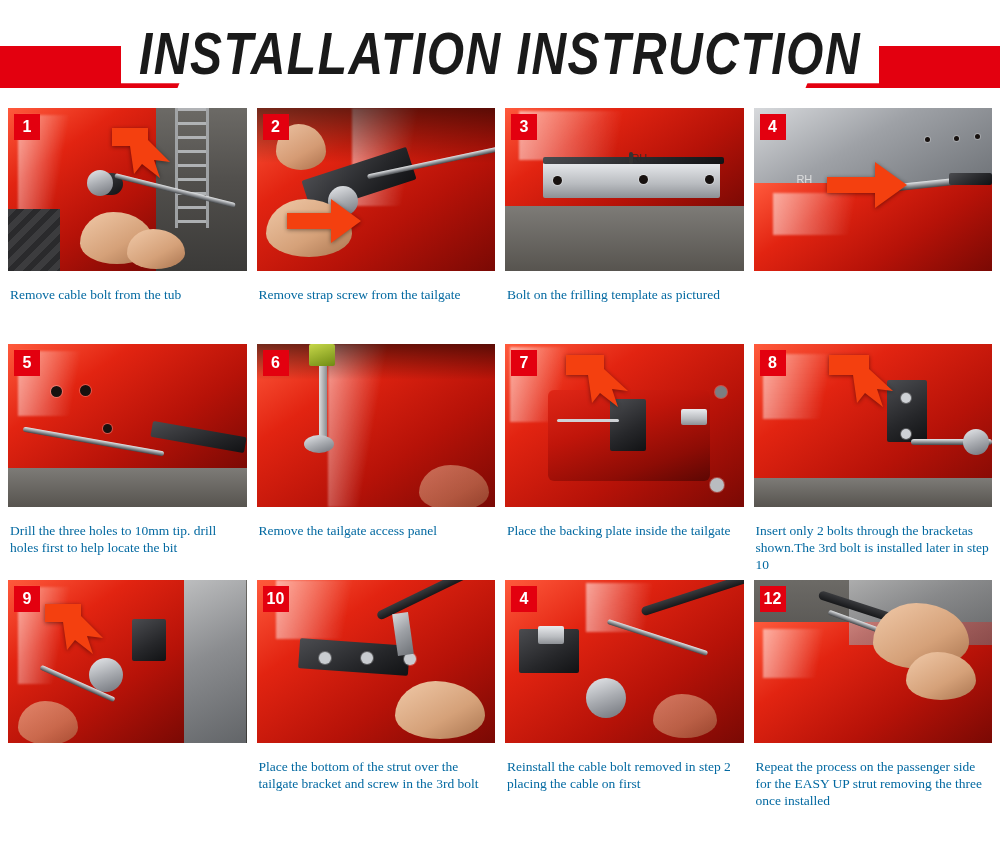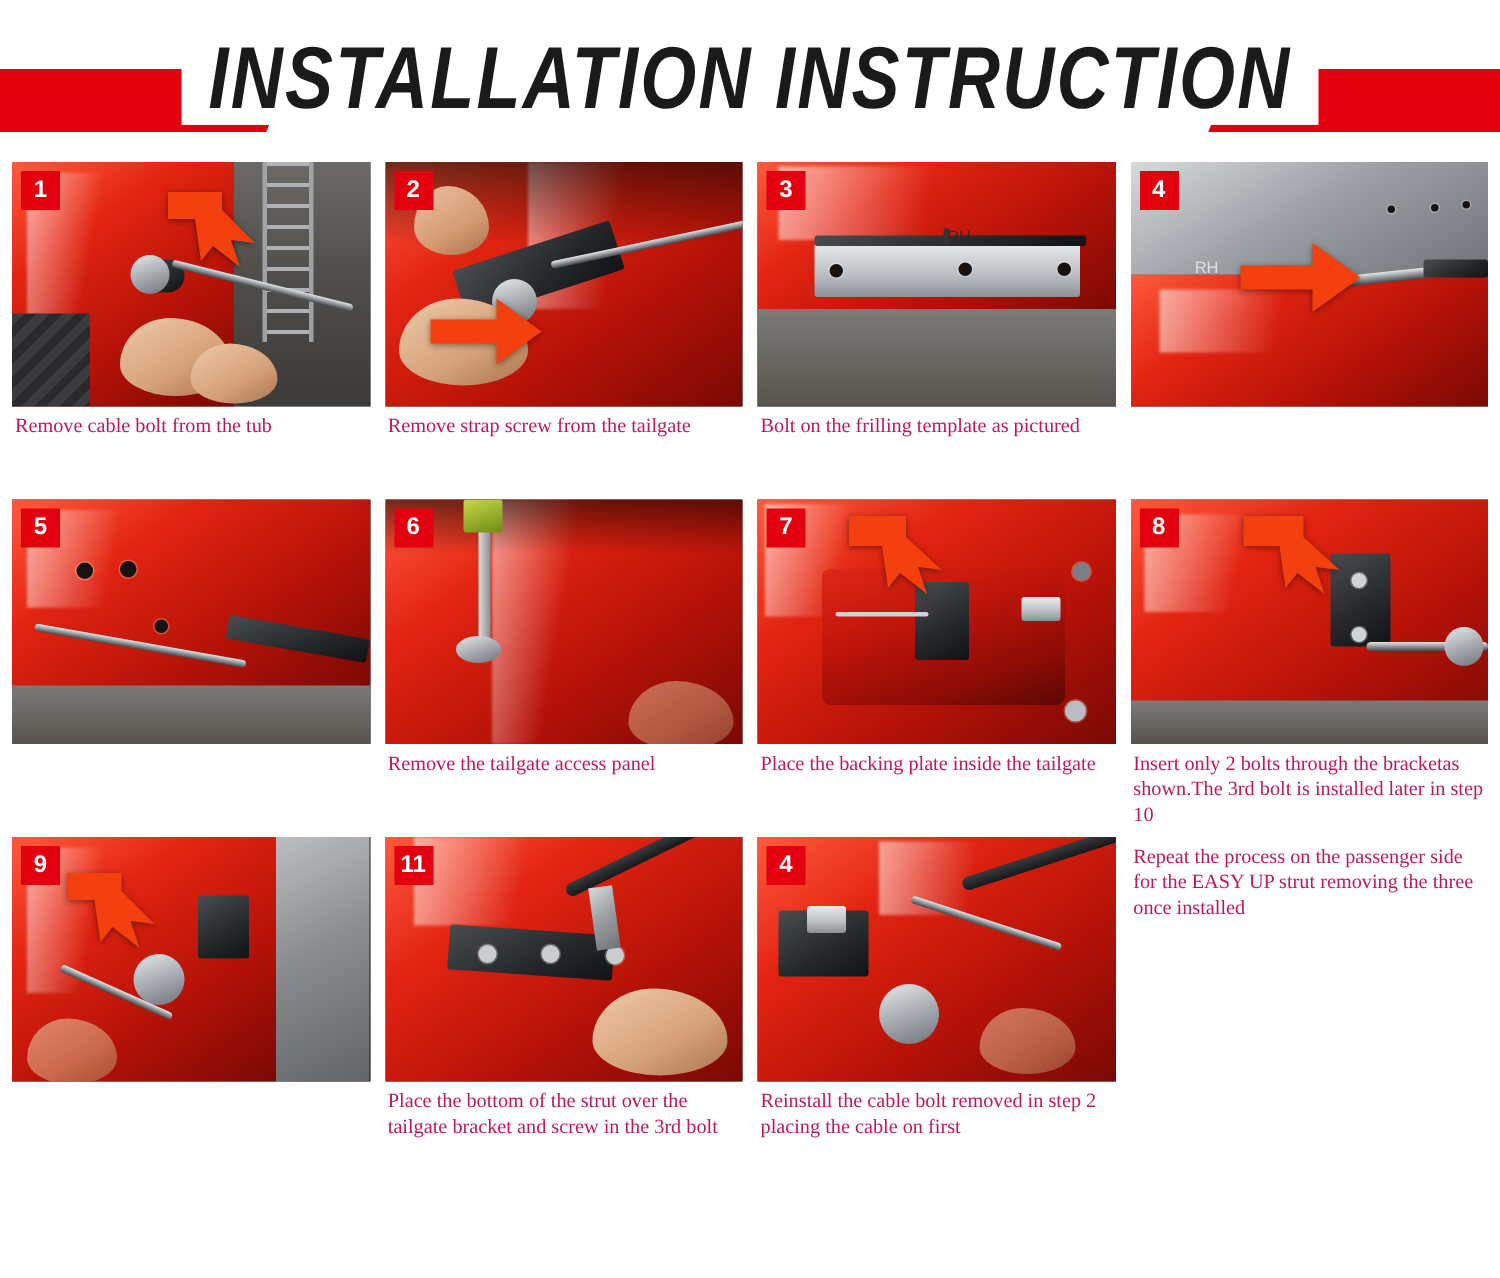--- a/index.html
+++ b/index.html
@@ -95,24 +95,25 @@
     font-size: 16px;
     display: flex;
     align-items: center;
     justify-content: center;
     z-index: 6;
     line-height: 1;
   }
   .caption {
     font-family: "Liberation Serif", serif;
     font-size: 13.5px;
-    color: #be185d;
+    color: #0369a1;
     line-height: 1.25;
     padding: 5px 2px 0 2px;
     min-height: 56px;
+    margin-top: 11px;
   }
 
   
   .scene { position: absolute; inset: 0; }
   .bg-garage {
     position: absolute; inset: 0;
     background:
       linear-gradient(180deg, #6c6a66 0%, #514f4c 45%, #3b3a38 100%);
   }
   .bg-floor {
@@ -306,20 +307,21 @@
         <div class="gloss" style="left:4%; top:4%; width:40%; height:40%;"></div>
         <div class="bg-floor" style="height:24%;"></div>
         <div class="hole" style="left:18%; top:26%; width:11px; height:11px;"></div>
         <div class="hole" style="left:30%; top:25%; width:11px; height:11px;"></div>
         <div class="hole" style="left:40%; top:49%; width:9px; height:9px;"></div>
         <div class="rod" style="left:6%; top:58%; width:60%; transform:rotate(10deg);"></div>
         <div class="dark-part" style="left:60%; top:52%; width:40%; height:16px; transform:rotate(10deg);"></div>
       </div>
       <div class="badge">5</div>
     </div>
+    <div class="caption">Drill the three holes to 10mm tip. drill holes first to help locate the bit</div>
   </div>
 
   <div class="step">
     <div class="photo">
       <div class="scene">
         <div class="bg-garage"></div>
         <div class="paint bright" style="left:0; top:0; width:100%; height:100%;"></div>
         <div class="gloss" style="left:30%; top:0; width:30%; height:100%;"></div>
         <div class="shadowband" style="left:0; top:0; width:100%; height:22%;"></div>
         <div class="rod" style="left:26%; top:4%; width:8px; height:54%; background:linear-gradient(90deg,#ddd,#8a8d91);"></div>
@@ -400,21 +402,21 @@
         <div class="paint bright" style="left:0; top:0; width:100%; height:100%;"></div>
         <div class="gloss" style="left:8%; top:0; width:50%; height:36%;"></div>
         <div class="strut" style="left:48%; top:2%; width:56%; transform:rotate(-26deg);"></div>
         <div class="dark-part" style="left:18%; top:38%; width:110px; height:30px; transform:rotate(4deg);"></div>
         <div class="hole" style="left:26%; top:44%; width:12px; height:12px; background:#c9ccd0;"></div>
         <div class="hole" style="left:44%; top:44%; width:12px; height:12px; background:#c9ccd0;"></div>
         <div class="hole" style="left:62%; top:45%; width:12px; height:12px; background:#c9ccd0;"></div>
         <div class="metal" style="left:58%; top:20%; width:16px; height:26%; transform:rotate(-8deg);"></div>
         <div class="hand" style="left:58%; top:62%; width:90px; height:58px;"></div>
       </div>
-      <div class="badge">11</div>
+      <div class="badge">10</div>
     </div>
     <div class="caption">Place the bottom of the strut over the tailgate bracket and screw in the 3rd bolt</div>
   </div>
 
   <div class="step">
     <div class="photo">
       <div class="scene">
         <div class="bg-garage"></div>
         <div class="paint bright" style="left:0; top:0; width:100%; height:100%;"></div>
         <div class="gloss" style="left:34%; top:2%; width:44%; height:30%;"></div>
@@ -424,16 +426,29 @@
         <div class="rod" style="left:42%; top:34%; width:44%; transform:rotate(18deg);"></div>
         <div class="strut" style="left:56%; top:6%; width:48%; transform:rotate(-18deg);"></div>
         <div class="hand" style="left:62%; top:70%; width:64px; height:44px; opacity:.55;"></div>
       </div>
       <div class="badge">4</div>
     </div>
     <div class="caption">Reinstall the cable bolt removed in step 2 placing the cable on first</div>
   </div>
 
   <div class="step">
+    <div class="photo">
+      <div class="scene">
+        <div class="bg-garage"></div>
+        <div class="paint bright" style="left:0; top:26%; width:100%; height:74%;"></div>
+        <div class="metal" style="left:40%; top:0; width:60%; height:40%; opacity:.6;"></div>
+        <div class="gloss" style="left:4%; top:30%; width:40%; height:30%;"></div>
+        <div class="strut" style="left:26%; top:18%; width:52%; transform:rotate(18deg);"></div>
+        <div class="rod" style="left:30%; top:30%; width:48%; transform:rotate(20deg);"></div>
+        <div class="hand" style="left:50%; top:14%; width:96px; height:66px;"></div>
+        <div class="hand" style="left:64%; top:44%; width:70px; height:48px;"></div>
+      </div>
+      <div class="badge">12</div>
+    </div>
     <div class="caption">Repeat the process on the passenger side for the EASY UP strut removing the three once installed</div>
   </div>
 
 </div>
 
 </body></html>

